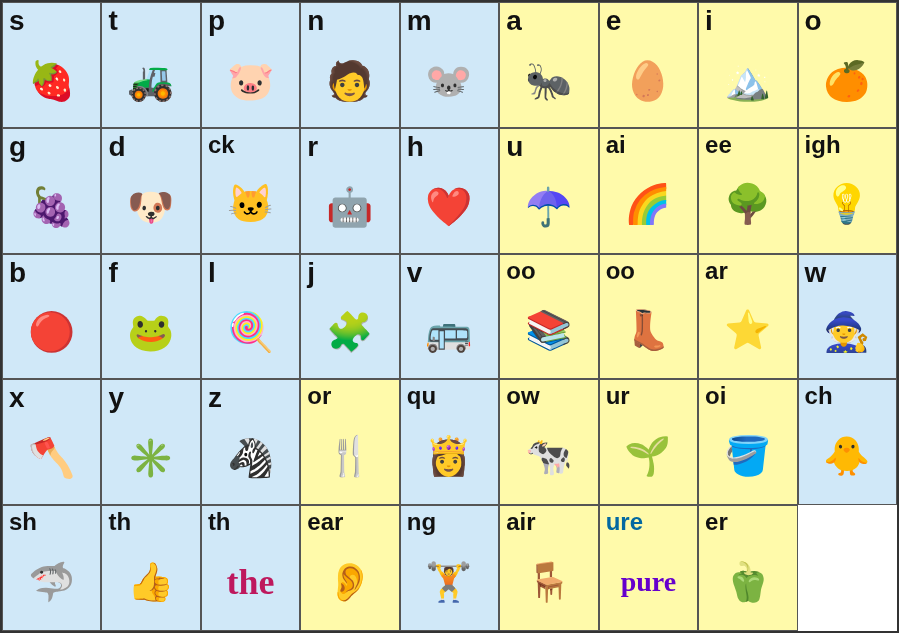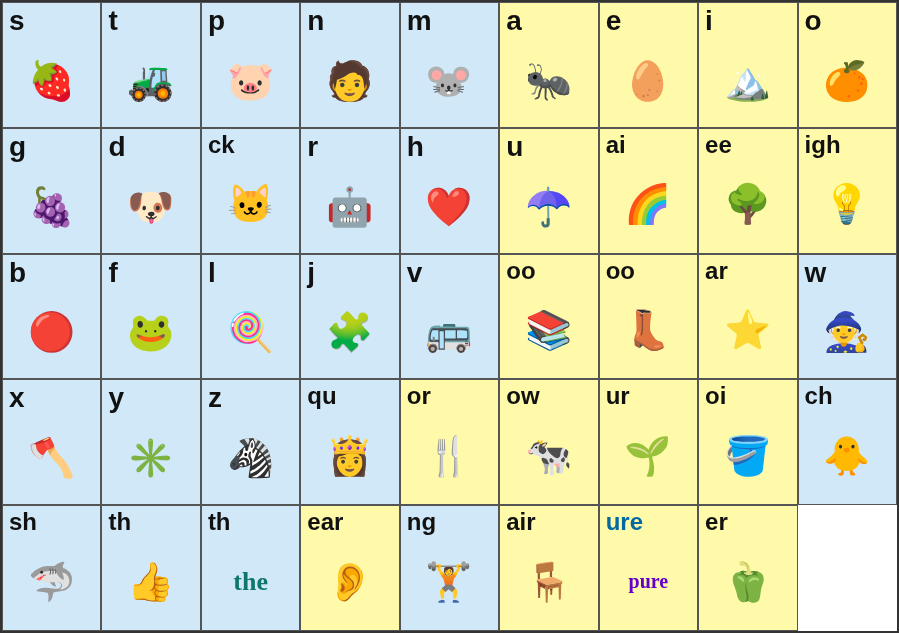--- a/index.html
+++ b/index.html
@@ -49,27 +49,27 @@
       width: 100%;
     }
     
     .emoji { font-size: 38px; line-height: 1; }
 
     
     .cell-yellow .cell-letter { color: #111; }
 
     
     .the-text {
-      font-size: 26px;
+      font-size: 36px;
       font-weight: 900;
-      color: #0f766e;
+      color: #be185d;
       font-family: 'Comic Sans MS', cursive;
     }
     .pure-text {
-      font-size: 20px;
+      font-size: 28px;
       font-weight: 900;
       color: #6600cc;
       font-family: 'Comic Sans MS', cursive;
     }
   </style>
 </head>
 <body>
 
 <div class="grid">
 <div class="cell cell-blue">
@@ -245,30 +245,30 @@
       <div class="cell-img">
         <span class="emoji">✳️</span>
       </div>
     </div>
     <div class="cell cell-blue">
       <div class="cell-letter">z</div>
       <div class="cell-img">
         <span class="emoji">🦓</span>
       </div>
     </div>
+    <div class="cell cell-yellow">
+      <div class="cell-letter digraph">or</div>
+      <div class="cell-img">
+        <span class="emoji">🍴</span>
+      </div>
+    </div>
     <div class="cell cell-blue">
       <div class="cell-letter digraph">qu</div>
       <div class="cell-img">
         <span class="emoji">👸</span>
-      </div>
-    </div>
-    <div class="cell cell-yellow">
-      <div class="cell-letter digraph">or</div>
-      <div class="cell-img">
-        <span class="emoji">🍴</span>
       </div>
     </div>
     <div class="cell cell-yellow">
       <div class="cell-letter digraph">ow</div>
       <div class="cell-img">
         <span class="emoji">🐄</span>
       </div>
     </div>
     <div class="cell cell-yellow">
       <div class="cell-letter digraph">ur</div>

